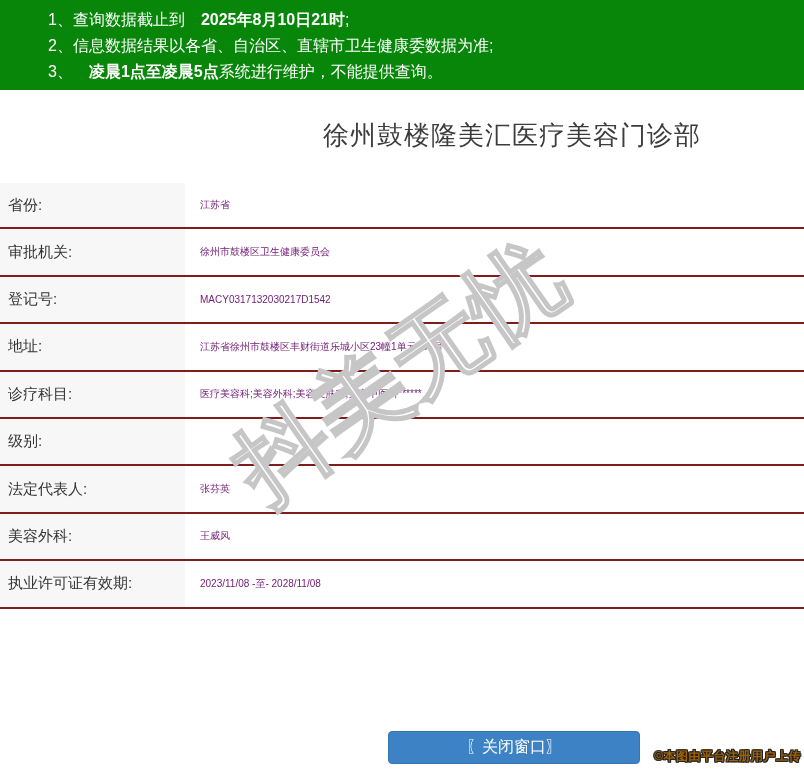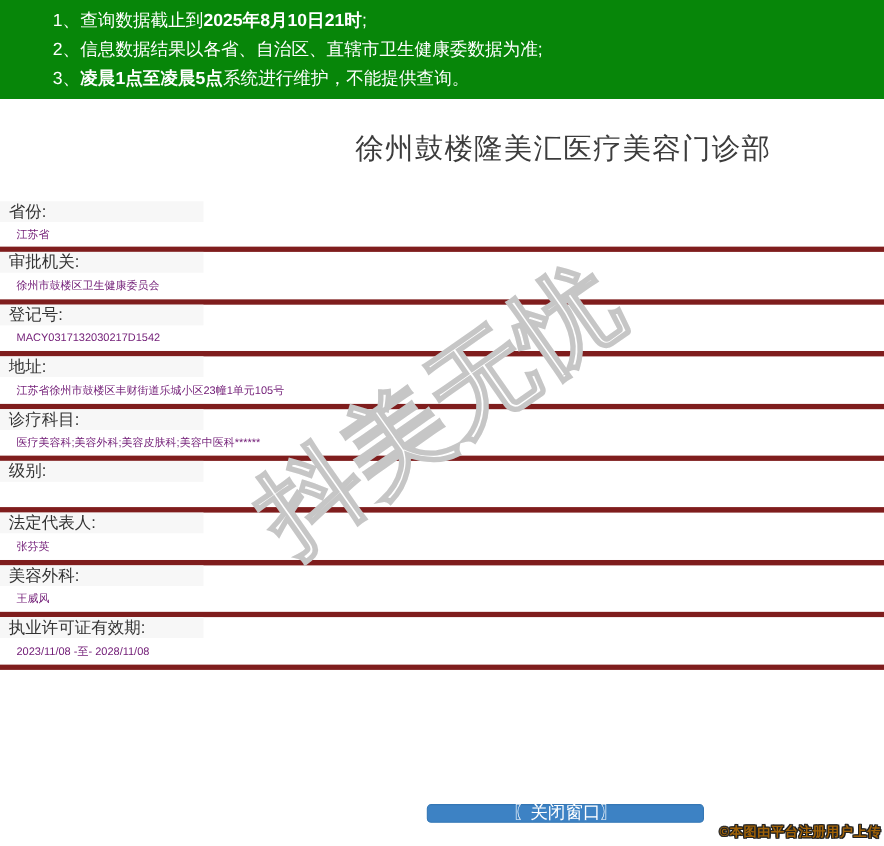--- a/index.html
+++ b/index.html
@@ -17,42 +17,41 @@
   .banner {
     position: absolute; top: 0; left: 0;
     width: 804px; height: 90px;
     background: #078609;
     color: #ffffff;
     padding: 7px 10px 0 48px;
     font-size: 16px;
     line-height: 26px;
   }
   .banner .notice-line { white-space: nowrap; }
-  .banner .seg-bold { font-weight: bold; }
+  .banner .seg-bold { font-weight: bold; margin-left: 16px; }
 
   
   .page-title {
     position: absolute; top: 118px; left: 220px; width: 584px;
     text-align: center;
     font-size: 26px;
     font-weight: 400;
     color: #3c3c3c;
     letter-spacing: 1px;
     white-space: nowrap;
   }
 
   
   .record-table {
     position: absolute; top: 183px; left: 0; width: 804px;
   }
   .record-row {
     display: flex;
     height: 47.4px;
-    border-bottom: 5px solid #7f1d1d;
-    flex-direction: column;
+    border-bottom: 2px solid #7f1d1d;
   }
   .record-row:first-child { height: 46.4px; }
   .label-cell {
     width: 185px;
     background: #f7f7f7;
     display: flex; align-items: center;
     padding-left: 8px;
     font-size: 15px;
     color: #333333;
   }
@@ -82,21 +81,21 @@
     letter-spacing: 2px;
     white-space: nowrap;
     pointer-events: none;
     z-index: 5;
   }
 
   
   .close-button {
     position: absolute;
     left: 388px; top: 731px;
-    width: 252px; height: 17px;
+    width: 252px; height: 33px;
     background: #3d82c4;
     border: 1px solid #3577b5;
     border-radius: 4px;
     color: #ffffff;
     font-size: 16px;
     font-family: "Liberation Sans", "DejaVu Sans", sans-serif;
     display: flex; align-items: center; justify-content: center;
     cursor: pointer;
     z-index: 6;
   }

